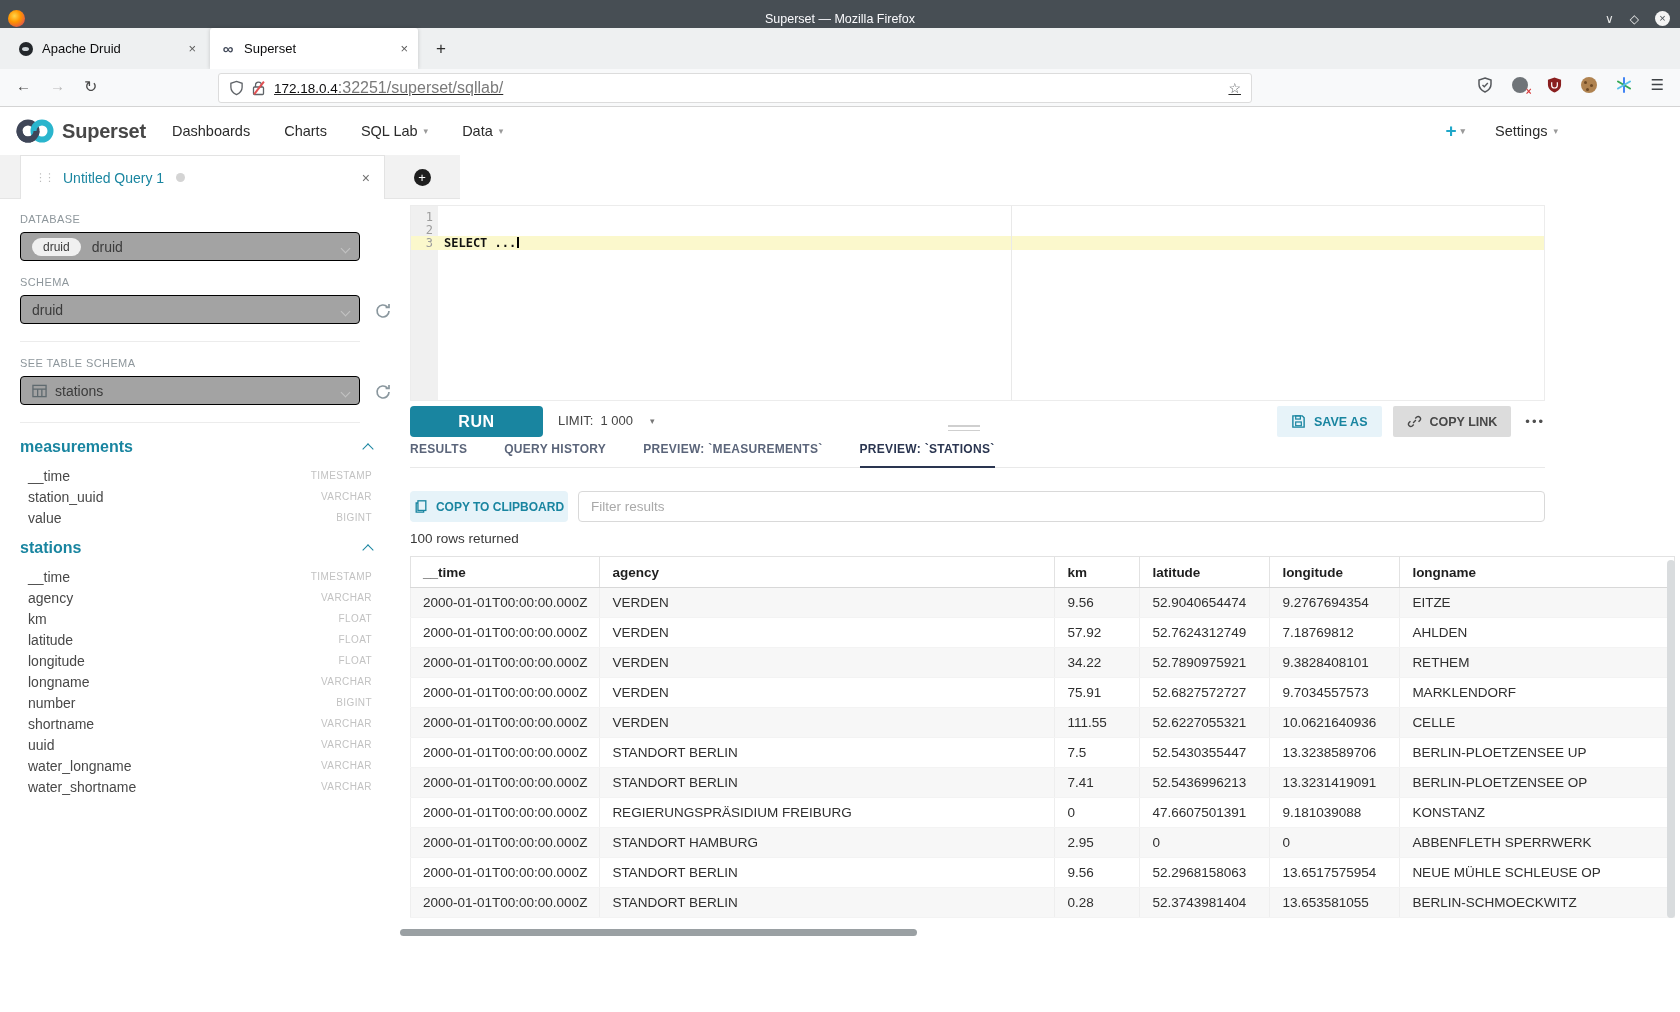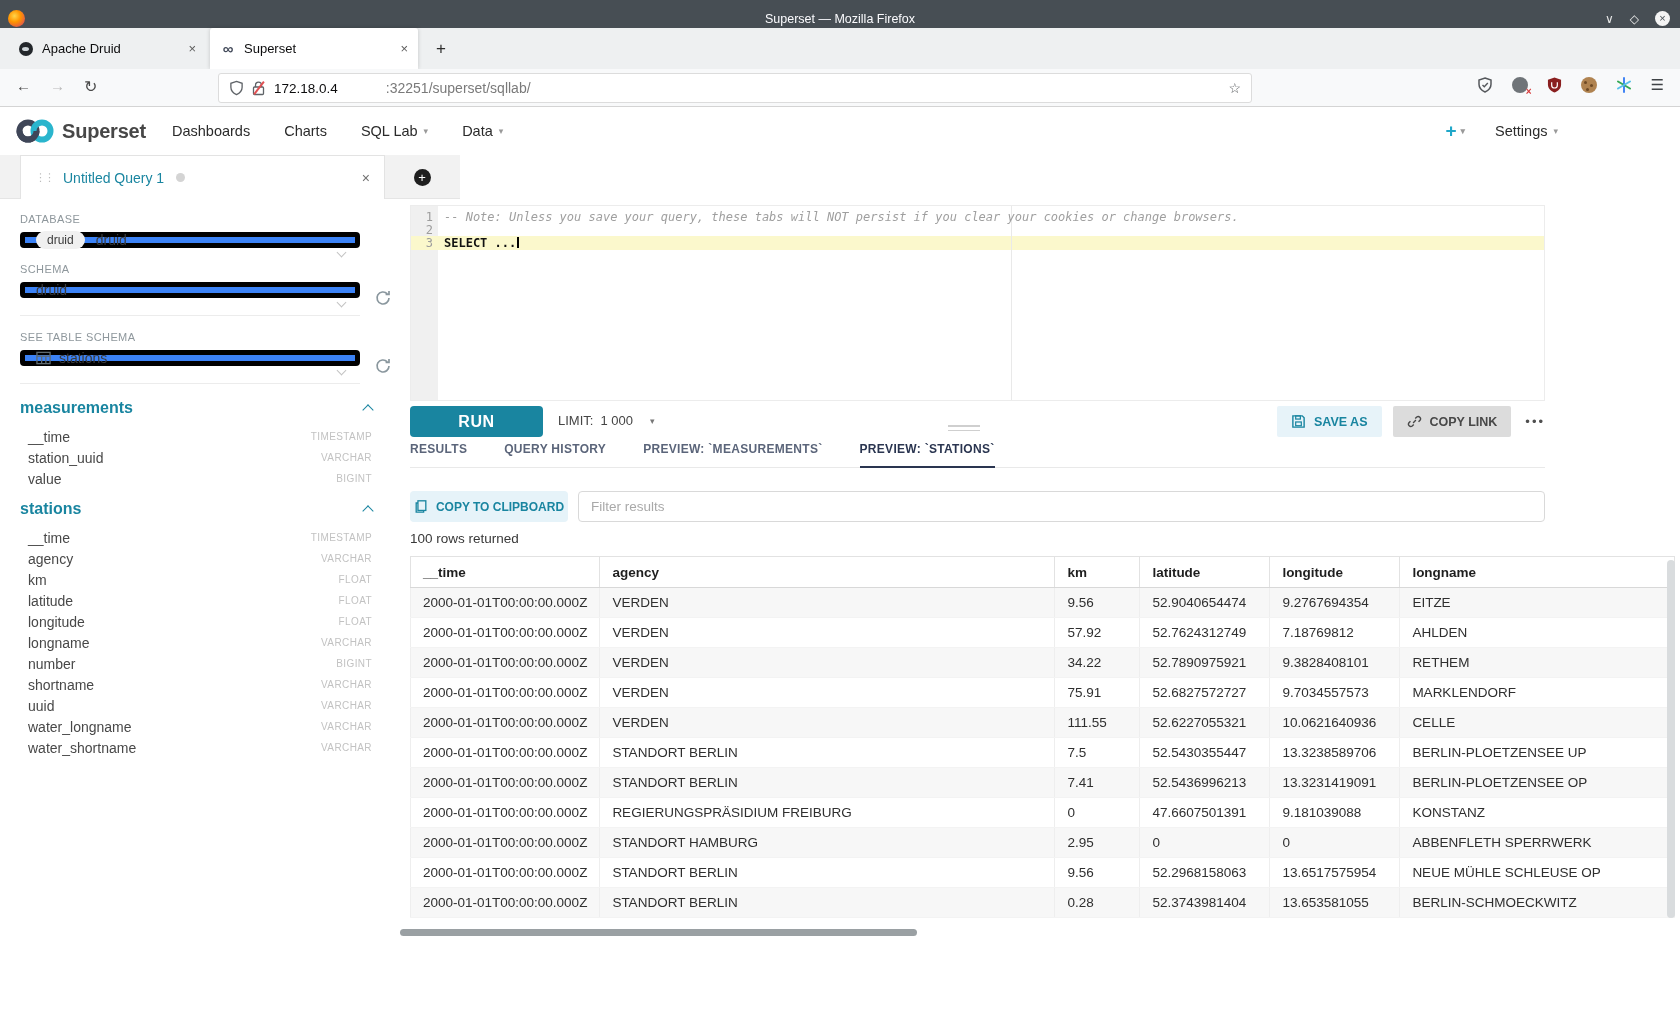--- a/index.html
+++ b/index.html
@@ -21,23 +21,23 @@
   .btab .tab-close { margin-left:auto; color:#5c5c5c; font-size:13px; padding-left:10px; }
   .btab1 { left:8px; width:198px; }
   .btab2 { left:210px; width:208px; background:#fff; border-radius:3px 3px 0 0; box-shadow:0 0 4px rgba(0,0,0,.18); }
   .druid-fav { width:14px; height:14px; border-radius:50%; background:#23272b; position:relative; }
   .druid-fav:after { content:""; position:absolute; left:3px; top:5px; width:7px; height:4px; border-radius:50%; background:#cfd6da; }
   .ss-fav { font-size:15px; font-weight:bold; color:#434a5a; line-height:1; }
   .newtab-btn { position:absolute; left:428px; top:8px; font-size:17px; color:#2c2c2c; width:26px; height:26px; display:flex; align-items:center; justify-content:center; }
 
   .toolbar { position:absolute; top:69px; left:0; right:0; height:38px; background:#f8f9fa; border-bottom:1px solid #d4d4d4; }
   .nav-arrow { position:absolute; top:8px; font-size:15px; color:#4a4a4a; }
-  .urlbar { position:absolute; left:218px; top:4px; width:1034px; height:30px; background:#fff; border:1px solid #dcdcdc; border-radius:3px; display:flex; align-items:center; padding:0 10px; }
+  .urlbar { position:absolute; left:218px; top:4px; width:1034px; height:30px; background:#fff; border:1px solid #dcdcdc; border-radius:3px; display:flex; align-items:center; padding:0 10px;text-decoration:underline; }
   .urlbar .host { font-size:13.5px; color:#0c0c0d; }
-  .urlbar .rest { font-size:14px; color:#7a7a7a;margin-left:48px; }
+  .urlbar .rest { font-size:16px; color:#7a7a7a; }
   .url-star { margin-left:auto; color:#55585b; font-size:14px; }
   .lock-wrap { position:relative; width:13px; height:15px; margin:0 9px 0 8px; }
   .lock-wrap .slash { position:absolute; left:-1px; top:6px; width:16px; height:2px; background:#e05052; transform:rotate(-52deg); }
   .ext-icons { position:absolute; right:16px; top:7px; display:flex; gap:19px; align-items:center; }
   .ext-circle { width:16px; height:16px; border-radius:50%; }
   .mask-ic { background:#6f7478; position:relative; }
   .mask-ic:after { content:"×"; position:absolute; right:-4px; bottom:-4px; color:#d63a3a; font-size:10px; font-weight:bold; }
   .cookie-ic { background:#b08350; position:relative; }
   .cookie-ic:before { content:""; position:absolute; left:3px; top:4px; width:3px; height:3px; border-radius:50%; background:#6e4a26; box-shadow:6px 3px 0 #6e4a26, 2px 7px 0 #6e4a26; }
   .hamburger { font-size:15px; color:#3f4346; }
@@ -61,21 +61,21 @@
   .qtab-title { color:#1985a0; font-size:14px; }
   .unsaved-dot { width:9px; height:9px; border-radius:50%; background:#d4d4d4; margin-left:12px; }
   .qtab-close { margin-left:auto; color:#707070; font-size:14px; }
   .qtab-add { position:absolute; left:385px; top:0; width:74px; height:44px; display:flex; align-items:center; justify-content:center; }
   .add-circle { width:17px; height:17px; border-radius:50%; background:#1f1f1f; color:#fff; font-size:13px; display:flex; align-items:center; justify-content:center; line-height:1; }
 
   
   .sidebar { position:absolute; left:0; top:199px; width:400px; bottom:0; background:#fff; padding:14px 0 0 20px; }
   .fieldlabel { font-size:11px; color:#8e979c; letter-spacing:.4px; margin-bottom:7px; }
   .select-row { position:relative; width:372px; }
-  .select { width:340px; height:16px; border:5px solid #000000; border-radius:4px; display:flex; align-items:center; padding:0 11px; font-size:14px; color:#3b3b3b; position:relative; background:#3b82f6; }
+  .select { width:340px; height:29px; border:1px solid #000000; border-radius:4px; display:flex; align-items:center; padding:0 11px; font-size:14px; color:#3b3b3b; position:relative; background:#a3a3a3; }
   .sel-caret { position:absolute; right:10px; top:12px; width:7px; height:7px; border-right:1.5px solid #c3c3c3; border-bottom:1.5px solid #c3c3c3; transform:rotate(45deg); }
   .pill { background:#f0f0f0; border-radius:11px; padding:2px 11px; font-size:12px; color:#3b3b3b; margin-right:11px; }
   .refresh-btn { position:absolute; right:0; top:7px; width:18px; height:18px; }
   .mt14 { margin-top:15px; }
   .divider { width:340px; height:1px; background:#ececec; margin:17px 0 15px; }
   .schema-head { display:flex; width:352px; align-items:center; justify-content:space-between; margin:3px 0 9px; }
   .schema-name { font-size:16px; font-weight:bold; color:#1985a0; }
   .chev-up { width:8px; height:8px; border-left:1.8px solid #1985a0; border-top:1.8px solid #1985a0; transform:rotate(45deg); margin-top:4px; }
   .schema-cols { width:352px; margin-bottom:11px; }
   .schema-col { display:flex; justify-content:space-between; align-items:center; padding:2.5px 0 2.5px 8px; }
@@ -374,21 +374,20 @@
     </div>
 </div>
 
 <div class="editor-pane">
   <div class="gutter"></div>
   <div class="active-line"></div>
   <div class="print-margin"></div>
   <div class="gutter-num" style="top:5px;">1</div>
   <div class="gutter-num" style="top:18px;">2</div>
   <div class="gutter-num" style="top:31px;">3</div>
-  <div class="code-line comment-line" style="top:5px;">-- Note: Unless you save your query, these tabs will NOT persist if you clear your cookies or change browsers.</div>
   <div class="code-line select-line" style="top:31px;"><span>SELECT ...</span><span class="cursor-bar"></span></div>
 </div>
 
 <div class="run-row">
   <div class="run-btn">RUN</div>
   <div class="limit-group">
     <span>LIMIT:</span>
     <span>1 000</span>
     <span class="limit-caret">▾</span>
   </div>

